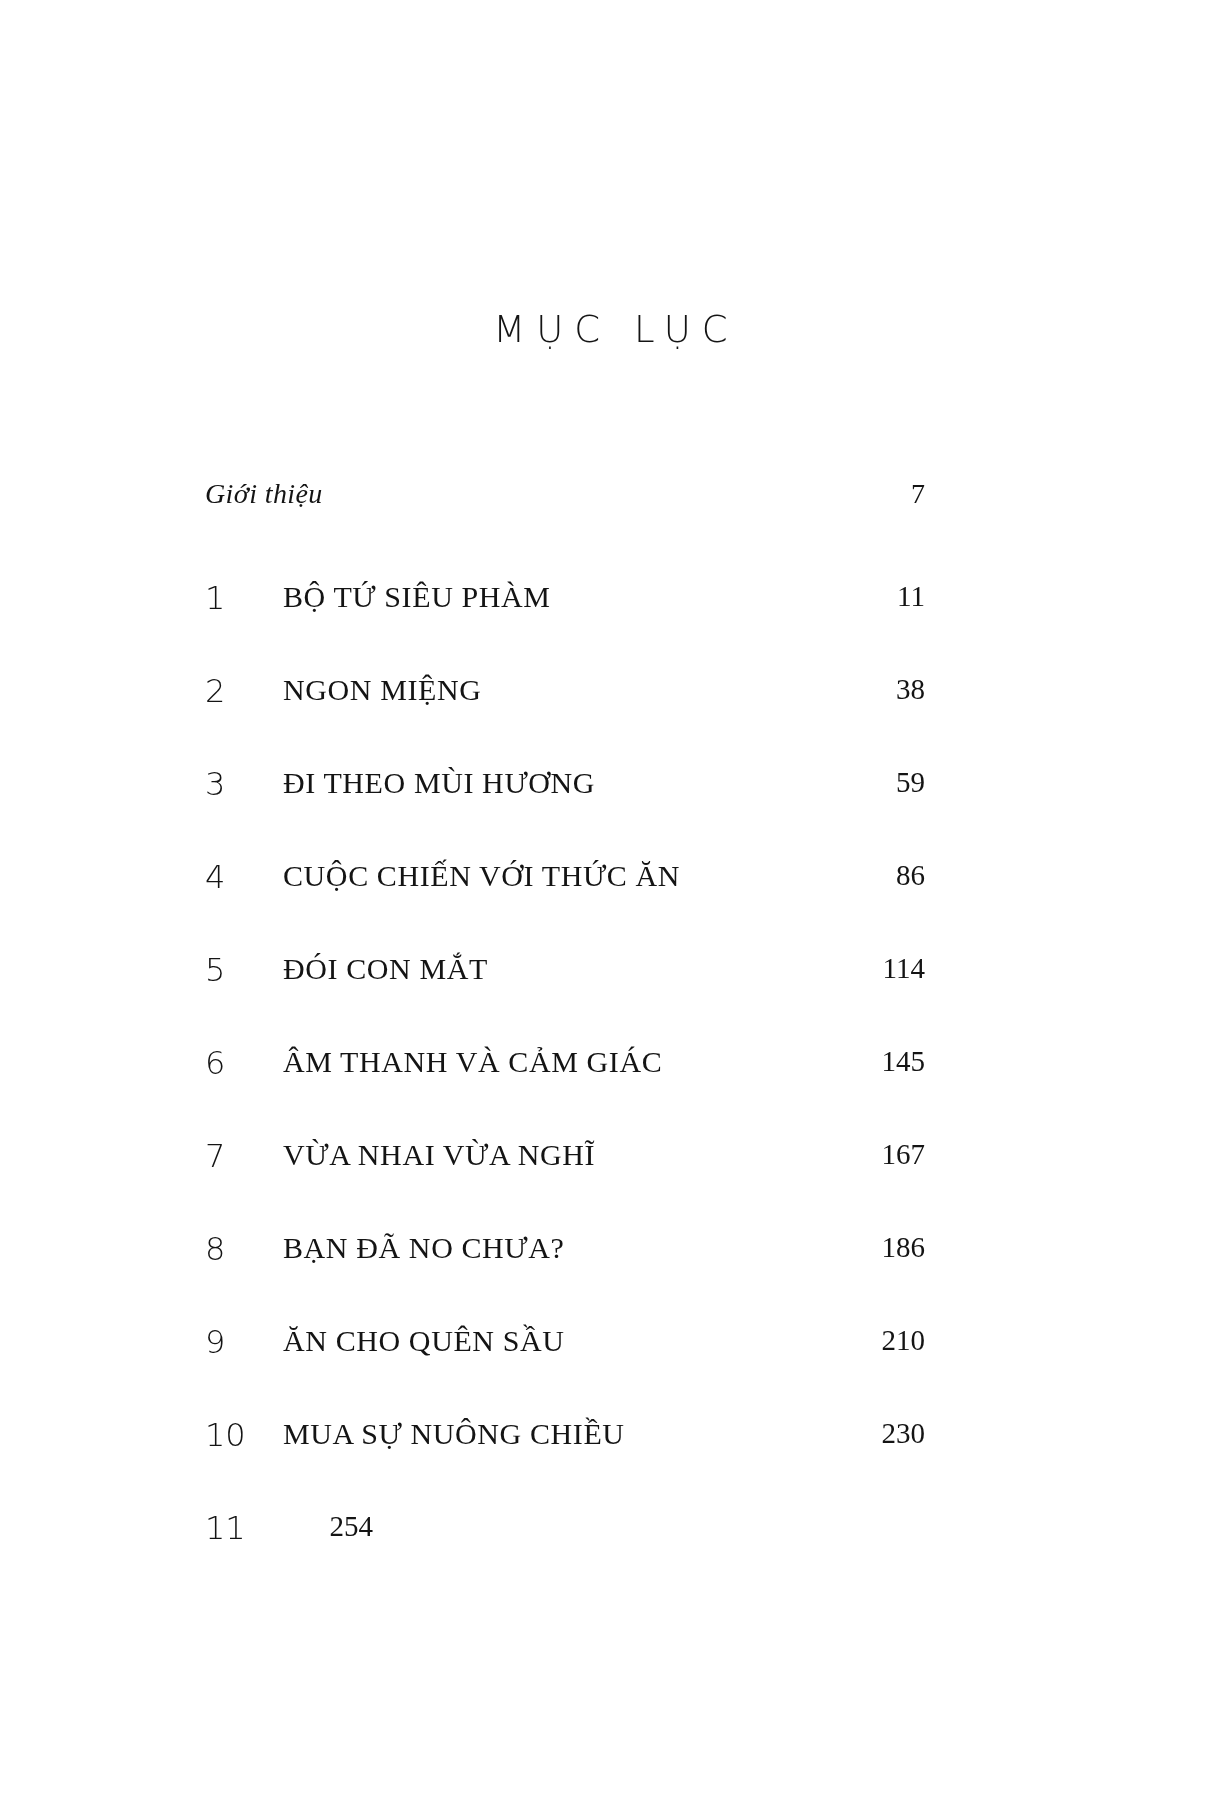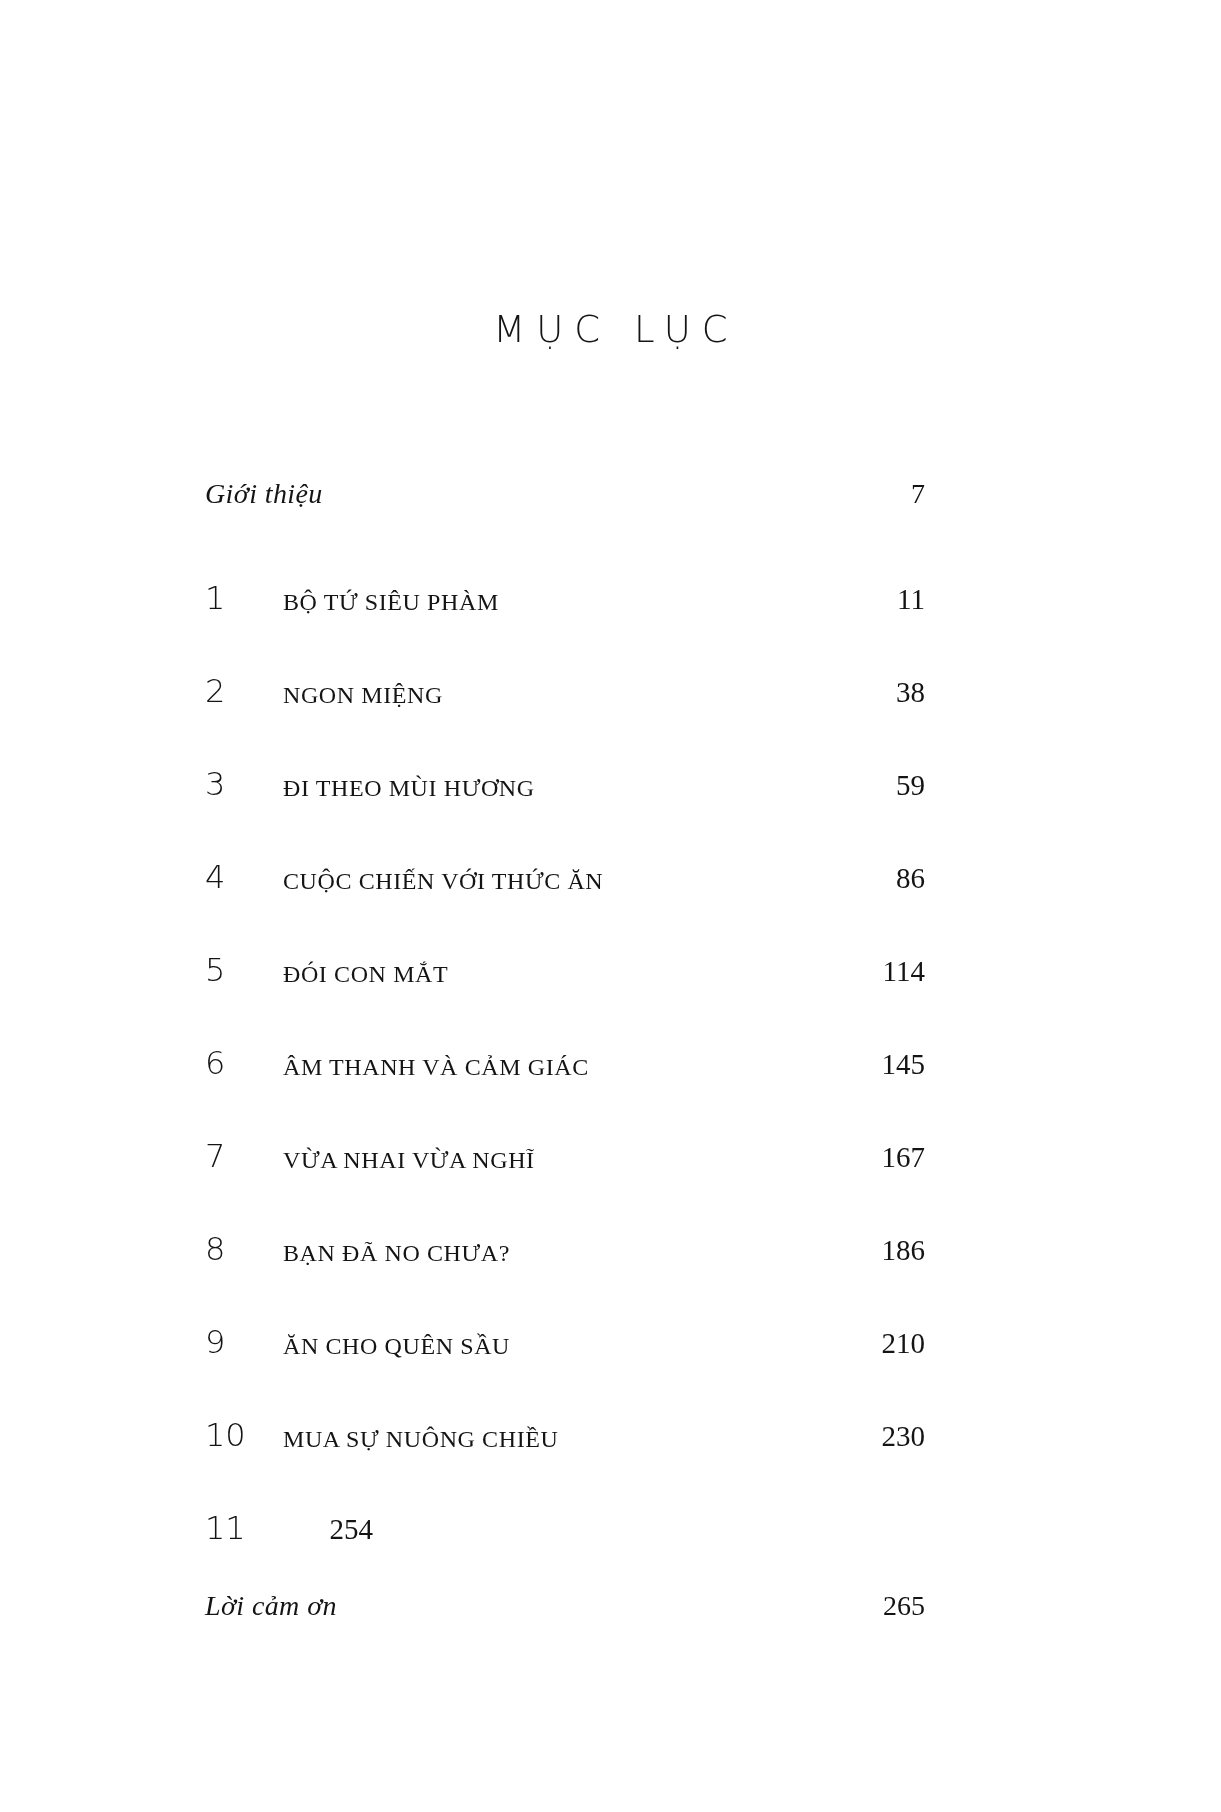--- a/index.html
+++ b/index.html
@@ -37,35 +37,35 @@
   }
   
   .toc-list {
     position: absolute;
     top: 480px;
     left: 205px;
     width: 720px;
   }
   .toc-row {
     display: flex;
-    align-items: flex-end;
+    align-items: flex-start;
     width: 100%;
   }
   .toc-row .num {
     flex: 0 0 78px;
     font-family: "DejaVu Sans", sans-serif;
     font-weight: 300;
     font-size: 32px;
     color: #141414;
     line-height: 1;
   }
   .toc-row .title {
     flex: 1 1 auto;
     font-family: "Liberation Serif", serif;
-    font-size: 24px;
+    font-size: 30px;
     letter-spacing: 0.6px;
     color: #141414;
     line-height: 1;
   }
   .toc-row .page-no {
     flex: 0 0 90px;
     text-align: right;
     font-family: "Liberation Serif", serif;
     font-size: 29px;
     color: #141414;
@@ -175,23 +175,18 @@
     </div>
     <div class="gap-chapters"></div>
 
     <div class="toc-row chapter-row">
       <span class="num">11</span>
       <span class="page-no">254</span>
     </div>
 
     <div class="gap-back"></div>
 
-    <div class="toc-row matter">
-      <span class="num"></span>
-      <span class="title">Lời cảm ơn</span>
-      <span class="page-no">265</span>
-    </div>
 
     <div style="height:43px"></div>
 
 
   </div>
 </div>
 
 </body></html>

